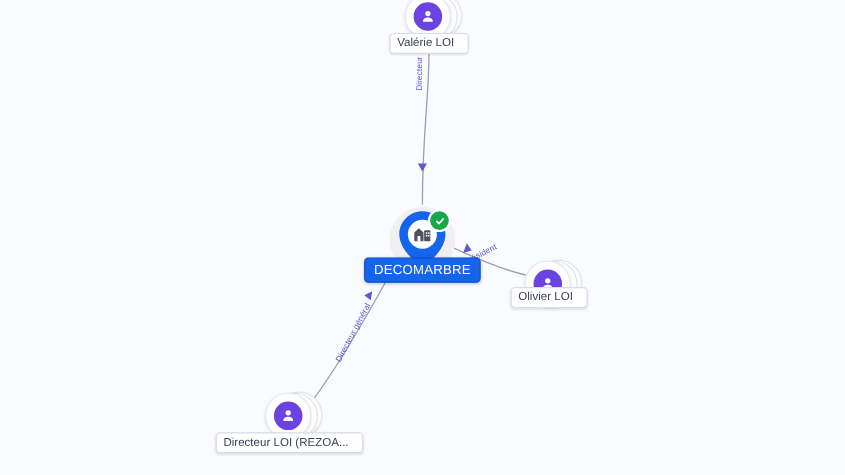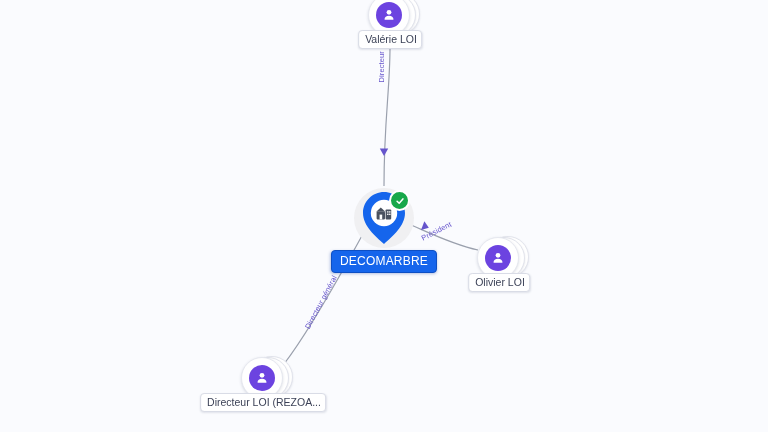--- a/index.html
+++ b/index.html
@@ -109,21 +109,21 @@
   }
 
   
   .label {
     position: absolute;
     transform: translateX(-50%);
     white-space: nowrap;
     background: #ffffff;
     border: 1px solid #d9dce6;
     border-radius: 4px;
-    padding: 2px 4px 3px 6px;
+    padding: 2px 12px 3px 6px;
     font-size: 10.5px;
     line-height: 12px;
     color: #3c4257;
     box-shadow: 0 1px 2px rgba(40,50,90,.12);
   }
   .label.primary {
     background: #1565ec;
     border: 1px solid #0d4fc4;
     color: #ffffff;
     font-size: 12px;
@@ -195,21 +195,21 @@
       <div class="stack-back b2"></div>
       <div class="stack-front">
         <div class="avatar-circle">
           <svg width="16" height="16" viewBox="0 0 24 24" fill="#ffffff">
             <circle cx="12" cy="8" r="3.6"></circle>
             <path d="M12 13.2c-4 0-6.6 2.2-6.6 4.6v1.4h13.2v-1.4c0-2.4-2.6-4.6-6.6-4.6z"></path>
           </svg>
         </div>
       </div>
     </div>
-    <div class="label" style="left:0px; top:16px;">Olivier LOI</div>
+    <div class="label" style="left:0px; top:4px;">Olivier LOI</div>
   </div>
 
   <div class="node" style="left:263px; top:377px;">
     <div class="person-stack">
       <div class="stack-back b1"></div>
       <div class="stack-back b2"></div>
       <div class="stack-front">
         <div class="avatar-circle">
           <svg width="16" height="16" viewBox="0 0 24 24" fill="#ffffff">
             <circle cx="12" cy="8" r="3.6"></circle>
@@ -237,16 +237,16 @@
           <rect x="28.1" y="23.6" width="1.4" height="1.4" fill="#ffffff"></rect>
           <rect x="18.6" y="24.6" width="2.6" height="4.8" fill="#ffffff"></rect>
         </g>
       </svg>
       <div class="pin-check">
         <svg width="10" height="10" viewBox="0 0 24 24" fill="none" stroke="#ffffff" stroke-width="3.6" stroke-linecap="round" stroke-linejoin="round">
           <path d="M5 12.5 L10 17.5 L19 7"></path>
         </svg>
       </div>
     </div>
-    <div class="label primary" style="left:0px; top:18px;margin-top:16px;">DECOMARBRE</div>
+    <div class="label primary" style="left:0px; top:18px;">DECOMARBRE</div>
   </div>
 
 </div>
 
 </body></html>

